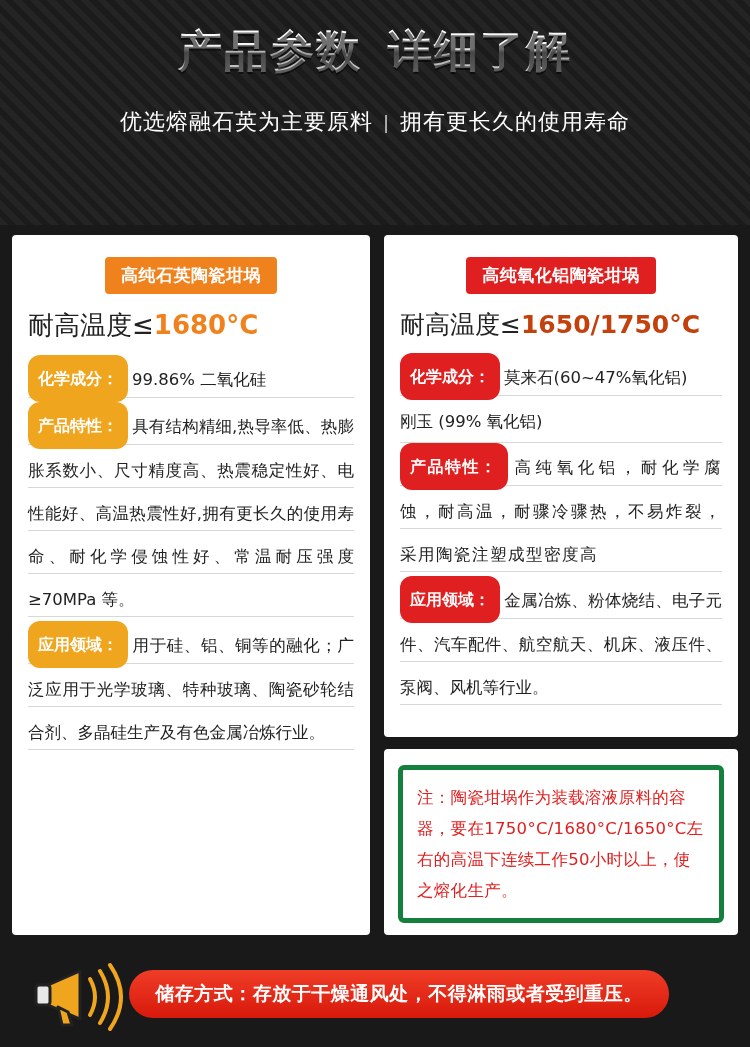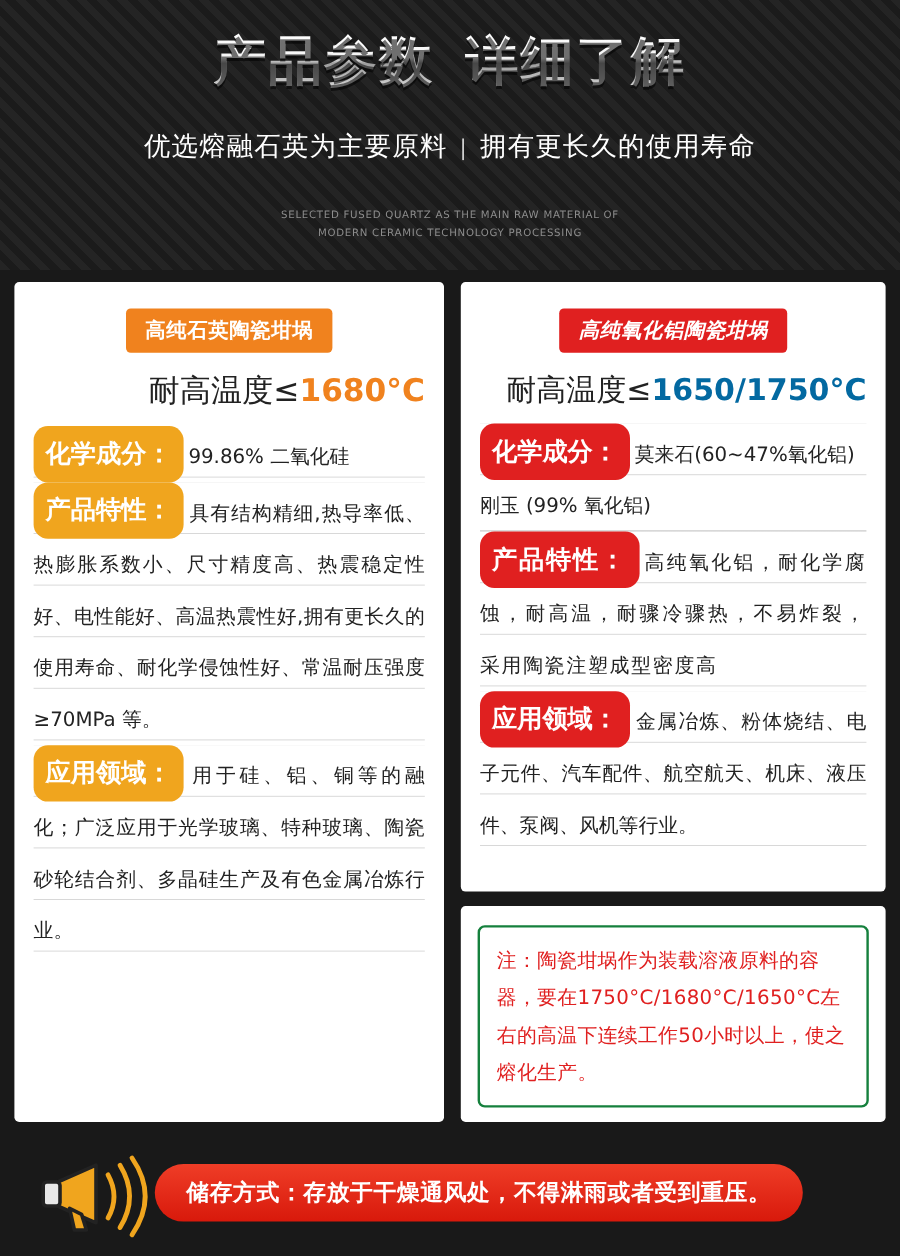--- a/index.html
+++ b/index.html
@@ -81,39 +81,39 @@
   .pill {
     display: inline-block;
     border-radius: 4px;
     color: #ffffff;
     font-size: 17px;
     font-weight: bold;
     padding: 7px 16px;
     letter-spacing: 0.5px;
   }
   .pill-orange { background: #f0821e; }
-  .pill-red { background: #e02020; font-style: italic; }
+  .pill-red { background: #e02020; }
   .pill-wrap { text-align: center; }
 
   .temp-line {
-    text-align: right;
+    text-align: left;
     margin: 14px 0 12px 0;
     font-size: 26px;
     color: #222222;
     font-weight: 500;
     white-space: nowrap;
   }
   .temp-line .val-orange { color: #f0821e; font-weight: bold; }
-  .temp-line .val-red { color: #0369a1; font-weight: bold; }
+  .temp-line .val-red { color: #c2410c; font-weight: bold; }
   .card.right .temp-line { font-size: 25px; }
   .tag {
     display: inline-block;
     border-radius: 12px;
     color: #ffffff;
-    font-size: 21px;
+    font-size: 16px;
     font-weight: bold;
     padding: 2px 10px;
     margin-right: 4px;
     vertical-align: 1px;
     white-space: nowrap;
   }
   .tag-orange { background: #f0a51e; }
   .tag-red { background: #e02020; }
 
   .para {
@@ -124,21 +124,21 @@
   }
   .para.underlined {
     background-image: linear-gradient(to bottom, transparent calc(100% - 1px), #d8d8d8 calc(100% - 1px));
     background-size: 100% 43px;
     background-repeat: repeat-y;
   }
   .para.spaced { letter-spacing: 1.5px; }
 
   .note {
     margin: 14px 12px 0 12px;
-    border: 2px solid #15803d;
+    border: 5px solid #15803d;
     border-radius: 6px;
     padding: 12px 14px;
     color: #e02020;
     font-size: 16.5px;
     line-height: 31px;
     letter-spacing: 0.3px;
   }
 
   
   .footer {
@@ -179,24 +179,20 @@
 
 <div id="page">
 
   <div class="header">
     <div class="header-inner">
       <div class="title-main">
         <span>产品参数</span><span class="gap"></span><span>详细了解</span>
       </div>
       <div class="title-sub">
         <span>优选熔融石英为主要原料</span><span class="sep">|</span><span>拥有更长久的使用寿命</span>
-      </div>
-      <div class="title-en">
-        <div>SELECTED FUSED QUARTZ AS THE MAIN RAW MATERIAL OF</div>
-        <div>MODERN CERAMIC TECHNOLOGY PROCESSING</div>
       </div>
     </div>
   </div>
 
   <div class="cards">
 
     <div class="card left">
       <div class="pill-wrap">
         <span class="pill pill-orange">高纯石英陶瓷坩埚</span>
       </div>

